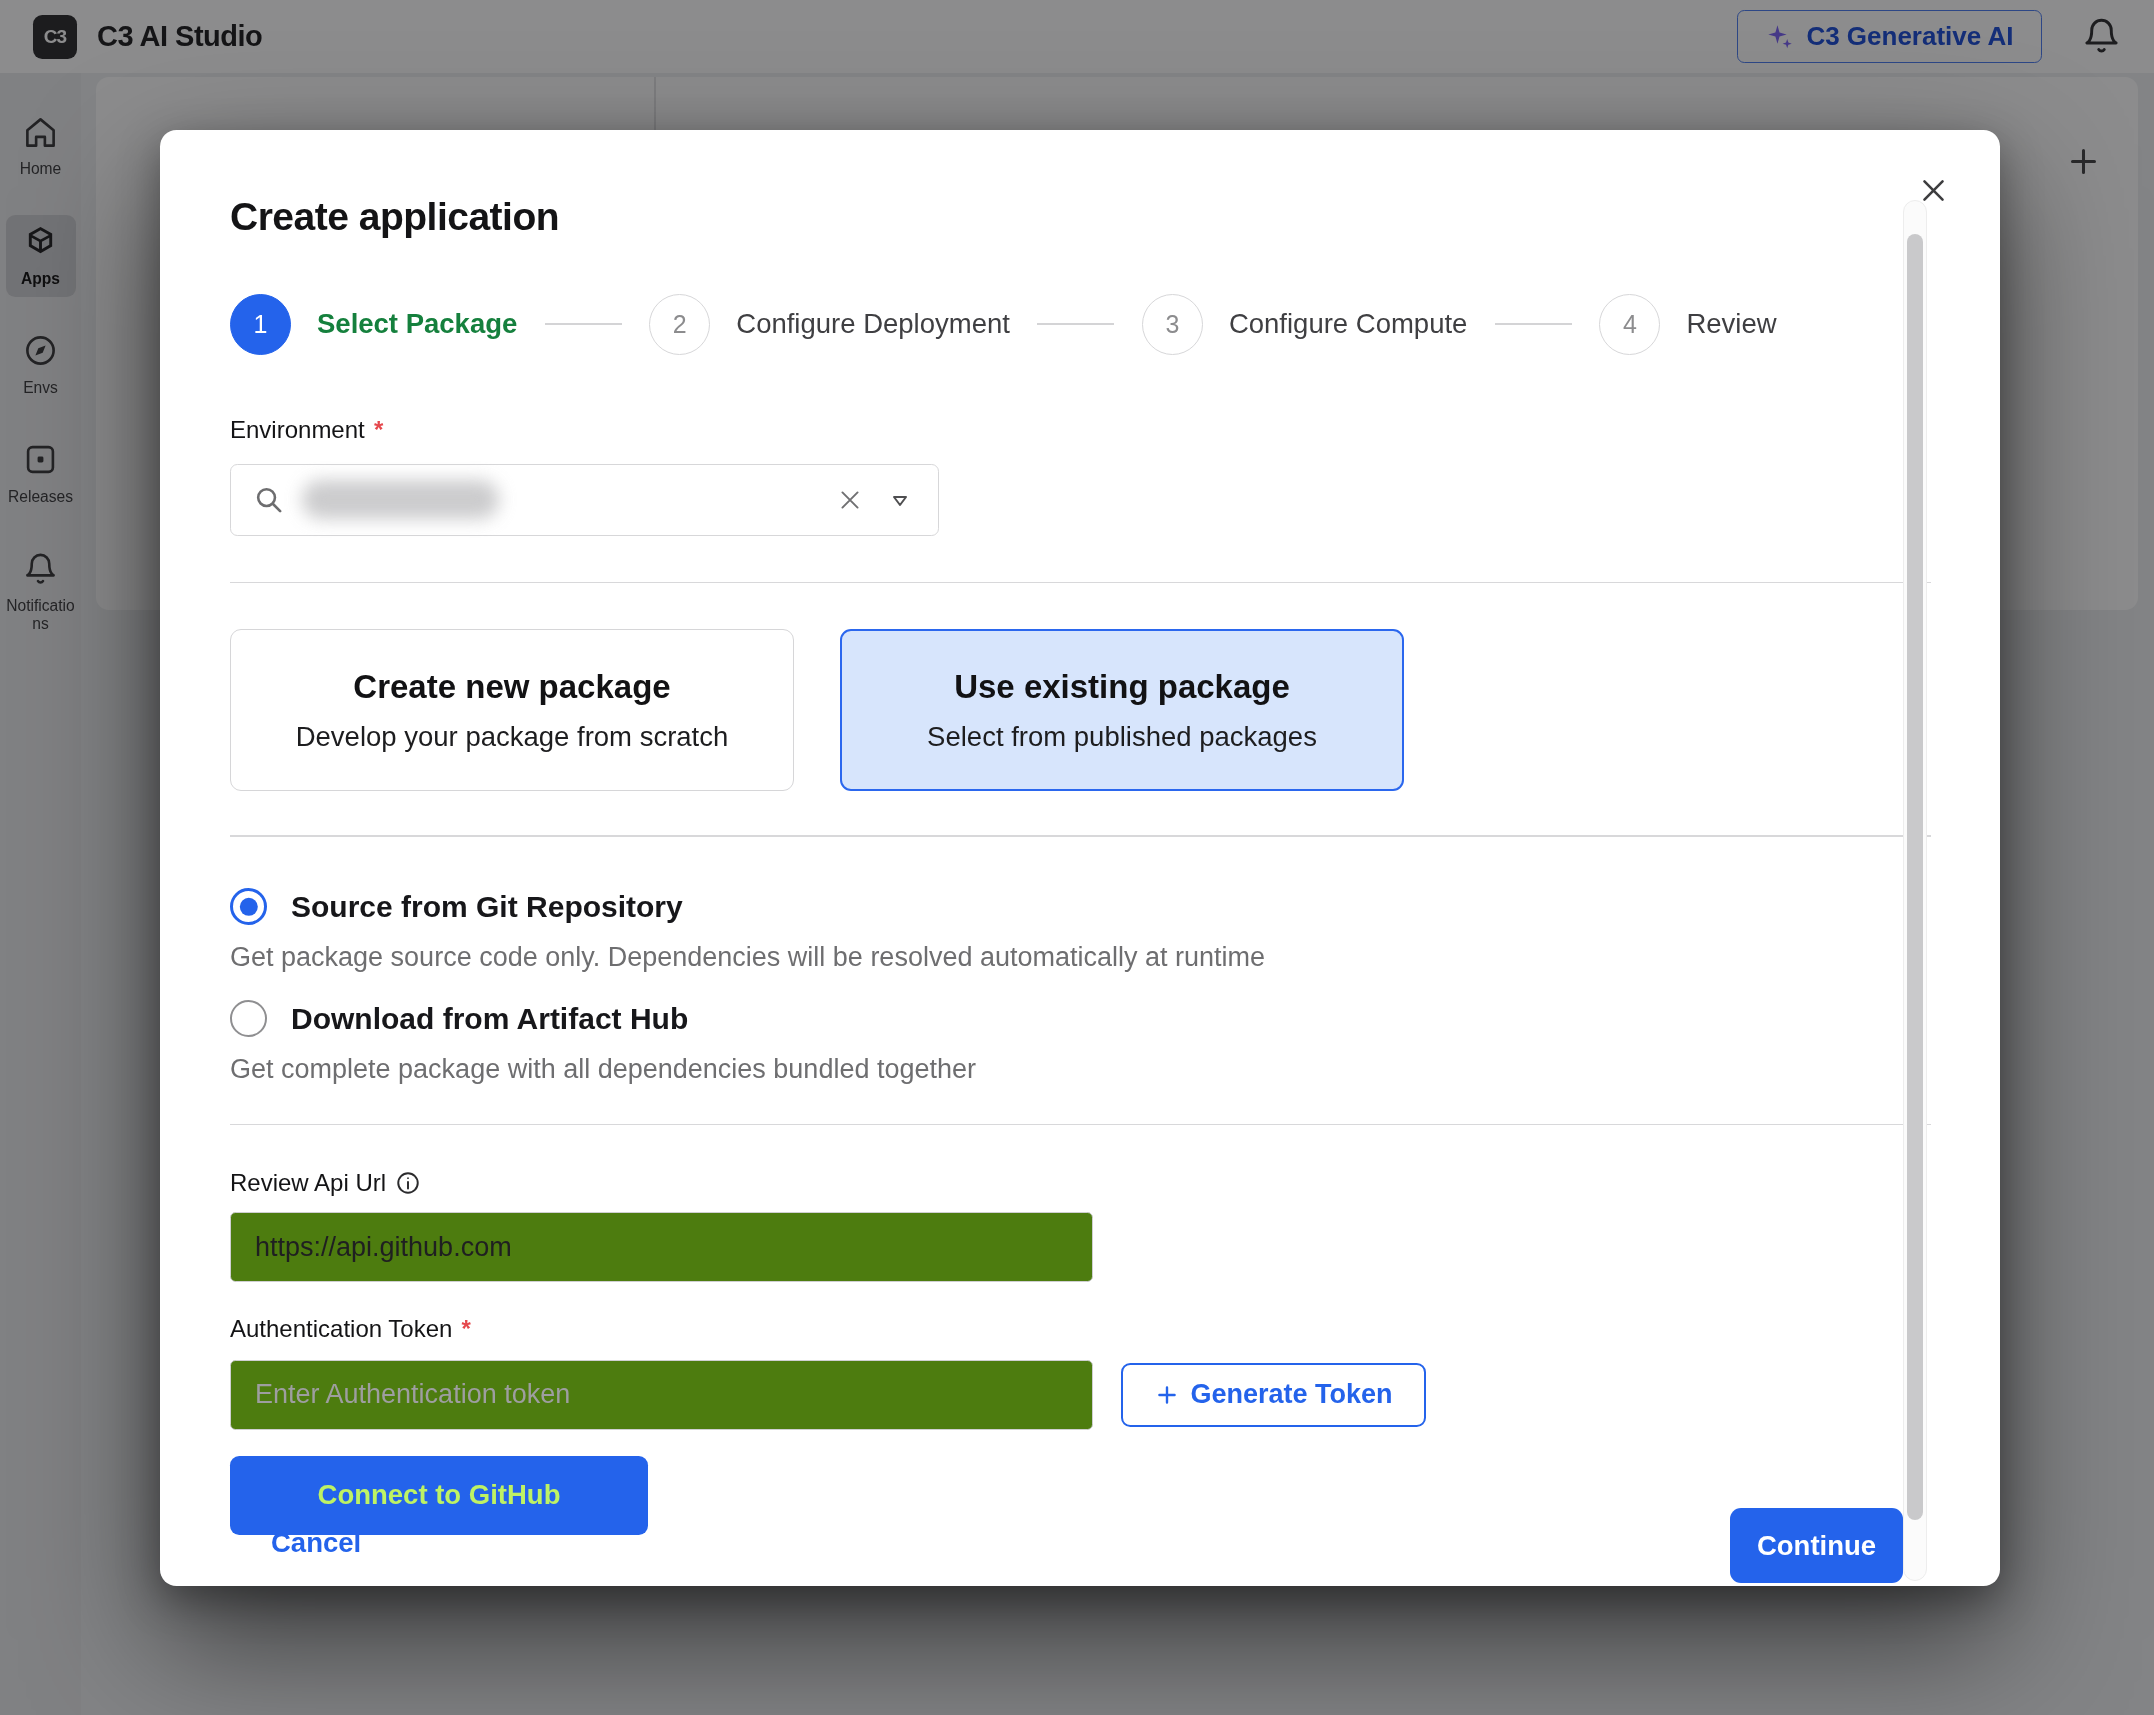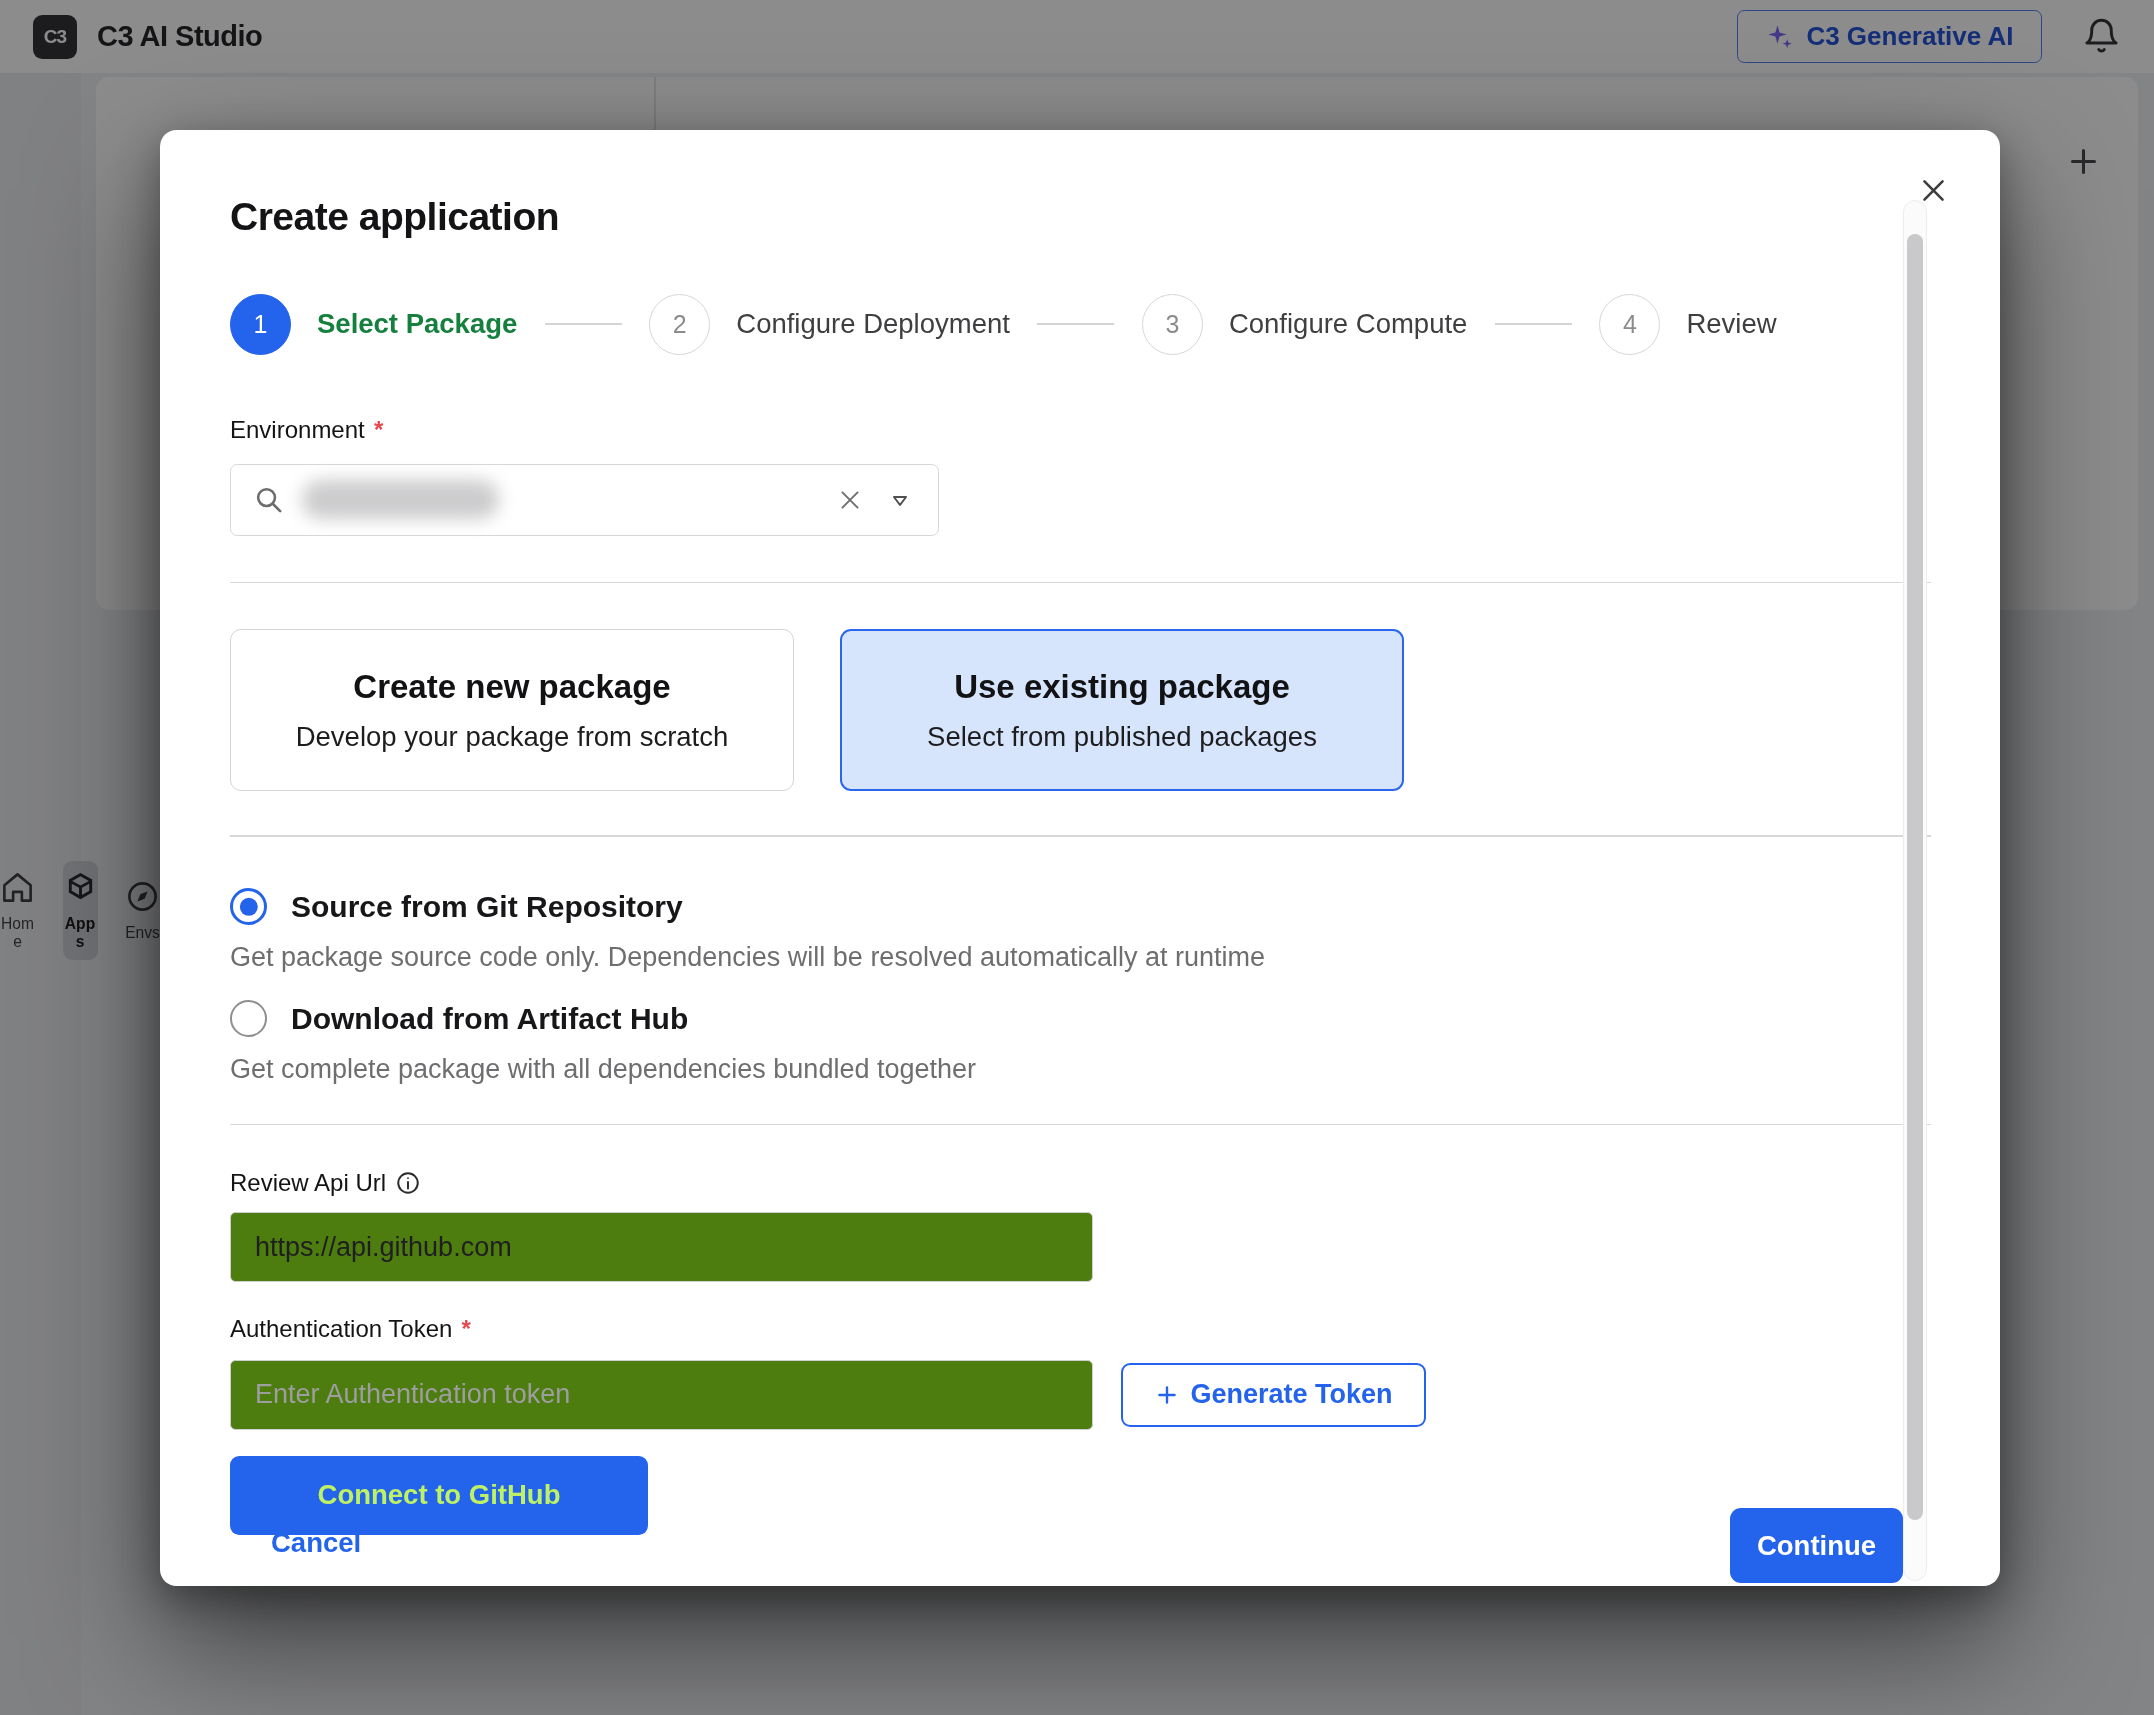--- a/index.html
+++ b/index.html
@@ -22,21 +22,21 @@
   .app-title{margin-left:20px;font-size:29px;font-weight:700;color:#1f1f21;letter-spacing:-0.5px;}
   .topbar-right{margin-left:auto;display:flex;align-items:center;gap:40px;}
   .genai-btn{
     height:53px;box-sizing:border-box;border:1.8px solid #4d7ef2;border-radius:7.3px;background:#fff;
     display:flex;align-items:center;gap:13px;padding:0 27.5px;color:#1d4ed8;font-size:26px;font-weight:700;
   }
   .bell{color:#2e2e30;display:flex;}
 
   .sidebar{
     position:absolute;left:0;top:73px;width:81px;bottom:0;background:#e9eaec;z-index:1;
-    display:flex;flex-direction:row;align-items:center;padding-top:33px;box-sizing:border-box;gap:27.5px;
+    display:flex;flex-direction:column;align-items:center;padding-top:33px;box-sizing:border-box;gap:27.5px;
   }
   .side-item{
     width:70px;display:flex;flex-direction:column;align-items:center;gap:7.3px;
     color:#39393b;border-radius:9.2px;padding:9.2px 0;box-sizing:border-box;
   }
   .side-item .lbl{font-size:15.6px;color:#3c3c3e;text-align:center;line-height:1.15;word-break:break-word;}
   .side-item.active{background:#cfd0d3;}
   .side-item.active .lbl{font-weight:700;color:#131313;}
 
   .page-card{

